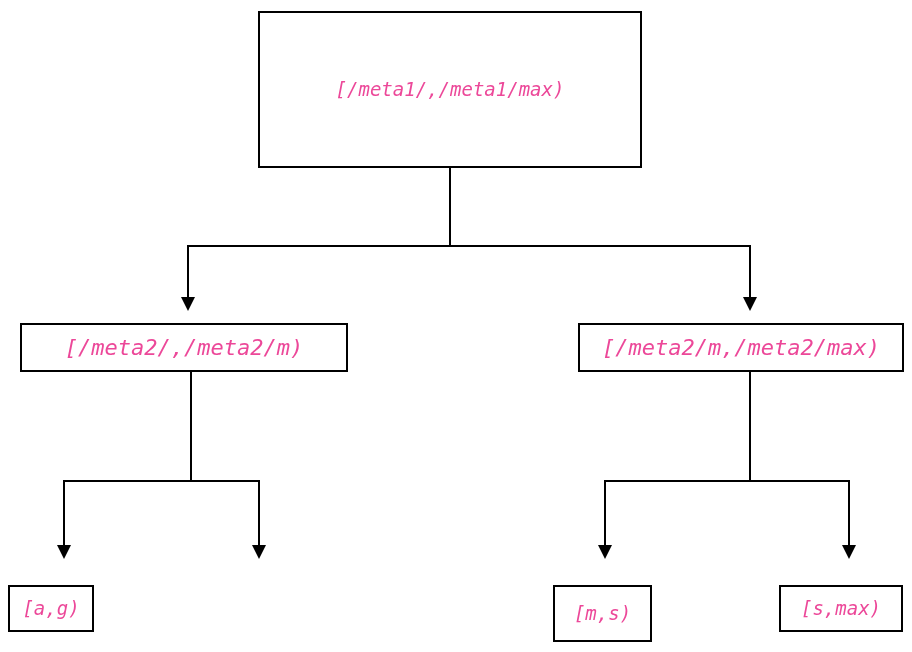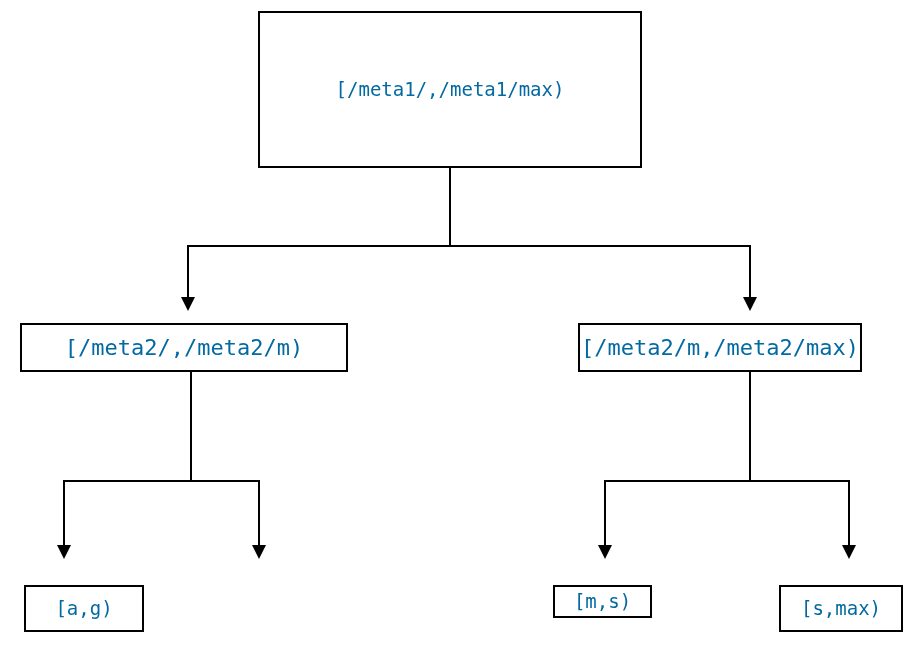--- a/index.html
+++ b/index.html
@@ -26,22 +26,23 @@
     display: flex;
     align-items: center;
     justify-content: center;
     color: #000000;
   }
   .node-label {
     font-family: "DejaVu Sans Mono", "Liberation Mono", monospace;
     font-size: 19px;
     line-height: 1;
     letter-spacing: 0px;
-    color: #0369a1;
+    color: #ec4899;
     white-space: nowrap;
+    font-style: italic;
   }
   #root-node .node-label {
     font-size: 19px;
   }
   .level2-node .node-label {
     font-size: 22px;
   }
   .leaf-node .node-label {
     font-size: 19px;
   }
@@ -76,41 +77,41 @@
   <div class="edge-line edge-v" style="left:449px; top:168px; height:78px;"></div>
   <div class="edge-line edge-h" style="left:187px; top:245px; width:564px;"></div>
   <div class="edge-line edge-v" style="left:187px; top:245px; height:54px;"></div>
   <div class="edge-line edge-v" style="left:749px; top:245px; height:54px;"></div>
   <div class="arrow-head" style="left:181px; top:297px;"></div>
   <div class="arrow-head" style="left:743px; top:297px;"></div>
 
   <div class="node-box level2-node" style="left:20px; top:323px; width:328px; height:49px;">
     <span class="node-label">[/meta2/,/meta2/m)</span>
   </div>
-  <div class="node-box level2-node" style="left:578px; top:323px; width:284px; height:49px;">
+  <div class="node-box level2-node" style="left:578px; top:323px; width:326px; height:49px;">
     <span class="node-label">[/meta2/m,/meta2/max)</span>
   </div>
 
   <div class="edge-line edge-v" style="left:190px; top:372px; height:109px;"></div>
   <div class="edge-line edge-h" style="left:63px; top:480px; width:196px;"></div>
   <div class="edge-line edge-v" style="left:63px; top:480px; height:67px;"></div>
   <div class="edge-line edge-v" style="left:258px; top:480px; height:67px;"></div>
   <div class="arrow-head" style="left:57px; top:545px;"></div>
   <div class="arrow-head" style="left:252px; top:545px;"></div>
 
   <div class="edge-line edge-v" style="left:749px; top:372px; height:109px;"></div>
   <div class="edge-line edge-h" style="left:604px; top:480px; width:246px;"></div>
   <div class="edge-line edge-v" style="left:604px; top:480px; height:67px;"></div>
   <div class="edge-line edge-v" style="left:848px; top:480px; height:67px;"></div>
   <div class="arrow-head" style="left:598px; top:545px;"></div>
   <div class="arrow-head" style="left:842px; top:545px;"></div>
 
-  <div class="node-box leaf-node" style="left:24px; top:585px; width:120px; height:47px;">
+  <div class="node-box leaf-node" style="left:8px; top:585px; width:86px; height:47px;">
     <span class="node-label">[a,g)</span>
   </div>
-  <div class="node-box leaf-node" style="left:553px; top:585px; width:99px; height:33px;">
+  <div class="node-box leaf-node" style="left:553px; top:585px; width:99px; height:57px;">
     <span class="node-label">[m,s)</span>
   </div>
   <div class="node-box leaf-node" style="left:779px; top:585px; width:124px; height:47px;">
     <span class="node-label">[s,max)</span>
   </div>
 
 </div>
 
 </body></html>

